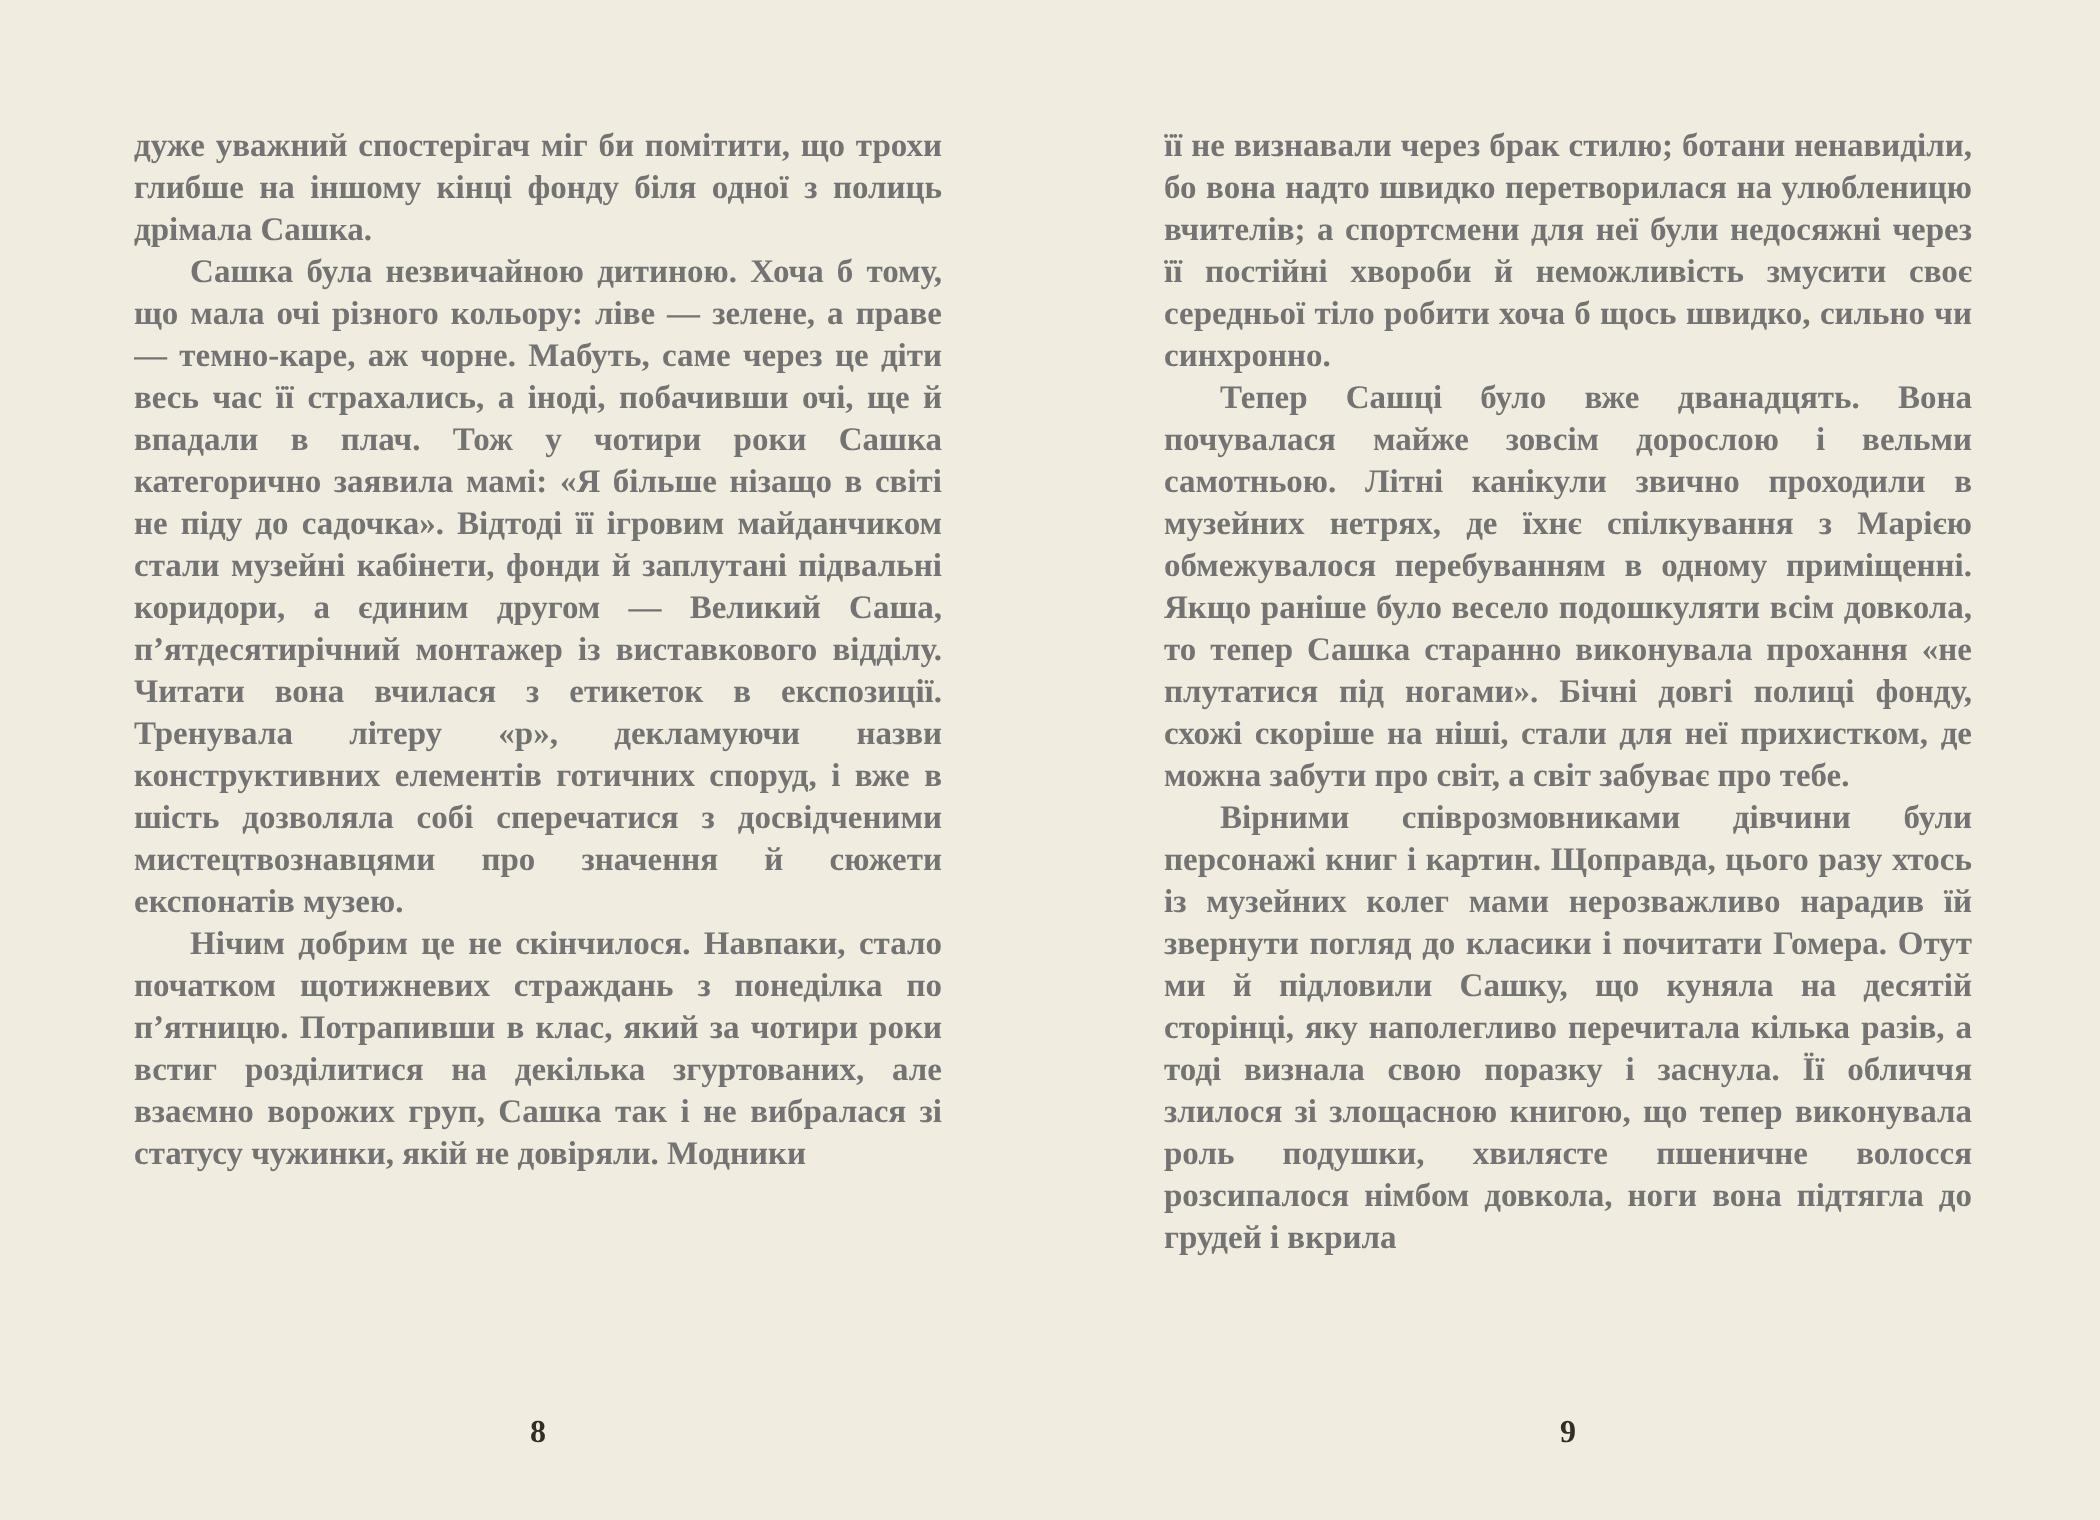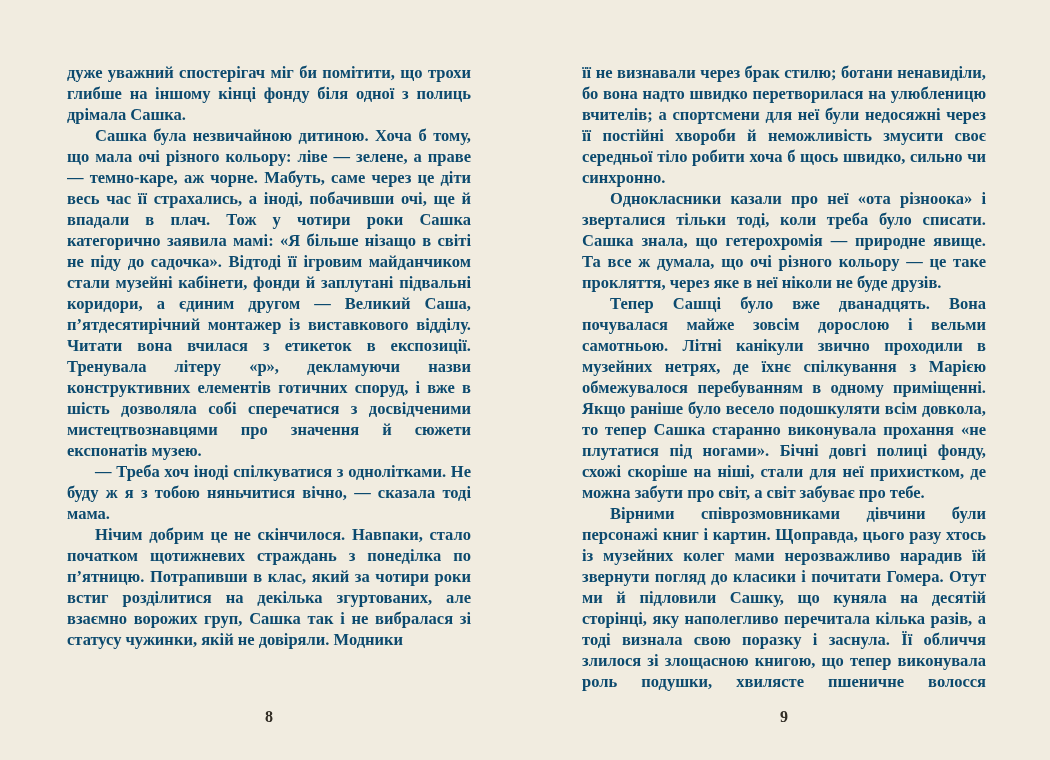--- a/index.html
+++ b/index.html
@@ -23,21 +23,21 @@
     position: absolute;
     top: 62px;
     width: 404px;
     height: 700px;
   }
   .page.left  { left: 67px; }
   .page.right { left: 582px; }
   .page-text {
     height: 632px;
     overflow: hidden;
-    color: #0c4a6e;
+    color: #737373;
     font-size: 16.5px;
     line-height: 21px;
     font-weight: 600;
     text-align: justify;
     hyphens: auto;
     font-family: Liberation Serif, serif;
     -webkit-hyphens: auto;
   }
   .page-text p {
     margin: 0;
@@ -58,29 +58,27 @@
 </style>
 </head>
 <body>
 
 <div class="spread">
 
   <section class="page left">
     <div class="page-text">
         <p class="">дуже уважний спостерігач міг би помітити, що трохи глибше на іншому кінці фонду біля одної з полиць дрімала Сашка.</p>
         <p class="indent">Сашка була незвичайною дитиною. Хоча б тому, що мала очі різного кольору: ліве — зелене, а праве — темно-каре, аж чорне. Мабуть, саме через це діти весь час її страхались, а іноді, побачивши очі, ще й впадали в плач. Тож у чотири роки Сашка категорично заявила мамі: «Я більше нізащо в світі не піду до садочка». Відтоді її ігровим майданчиком стали музейні кабінети, фонди й заплутані підвальні коридори, а єдиним другом — Великий Саша, п’ятдесятирічний монтажер із виставкового відділу. Читати вона вчилася з етикеток в експозиції. Тренувала літеру «р», декламуючи назви конструктивних елементів готичних споруд, і вже в шість дозволяла собі сперечатися з досвідченими мистецтвознавцями про значення й сюжети експонатів музею.</p>
-        <p class="indent">— Треба хоч іноді спілкуватися з однолітками. Не буду ж я з тобою няньчитися вічно, — сказала тоді мама.</p>
         <p class="indent">Нічим добрим це не скінчилося. Навпаки, стало початком щотижневих страждань з понеділка по п’ятницю. Потрапивши в клас, який за чотири роки встиг розділитися на декілька згуртованих, але взаємно ворожих груп, Сашка так і не вибралася зі статусу чужинки, якій не довіряли. Модники</p>
       </div>
     <div class="page-number">8</div>
   </section>
 
   <section class="page right">
     <div class="page-text">
         <p class="">її не визнавали через брак стилю; ботани ненавиділи, бо вона надто швидко перетворилася на улюбленицю вчителів; а спортсмени для неї були недосяжні через її постійні хвороби й неможливість змусити своє середньої тіло робити хоча б щось швидко, сильно чи синхронно.</p>
-        <p class="indent">Однокласники казали про неї «ота різноока» і зверталися тільки тоді, коли треба було списати. Сашка знала, що гетерохромія — природне явище. Та все ж думала, що очі різного кольору — це таке прокляття, через яке в неї ніколи не буде друзів.</p>
         <p class="indent">Тепер Сашці було вже дванадцять. Вона почувалася майже зовсім дорослою і вельми самотньою. Літні канікули звично проходили в музейних нетрях, де їхнє спілкування з Марією обмежувалося перебуванням в одному приміщенні. Якщо раніше було весело подошкуляти всім довкола, то тепер Сашка старанно виконувала прохання «не плутатися під ногами». Бічні довгі полиці фонду, схожі скоріше на ніші, стали для неї прихистком, де можна забути про світ, а світ забуває про тебе.</p>
         <p class="indent">Вірними співрозмовниками дівчини були персонажі книг і картин. Щоправда, цього разу хтось із музейних колег мами нерозважливо нарадив їй звернути погляд до класики і почитати Гомера. Отут ми й підловили Сашку, що куняла на десятій сторінці, яку наполегливо перечитала кілька разів, а тоді визнала свою поразку і заснула. Її обличчя злилося зі злощасною книгою, що тепер виконувала роль подушки, хвилясте пшеничне волосся розсипалося німбом довкола, ноги вона підтягла до грудей і вкрила</p>
       </div>
     <div class="page-number">9</div>
   </section>
 
 </div>
 
 </body></html>

